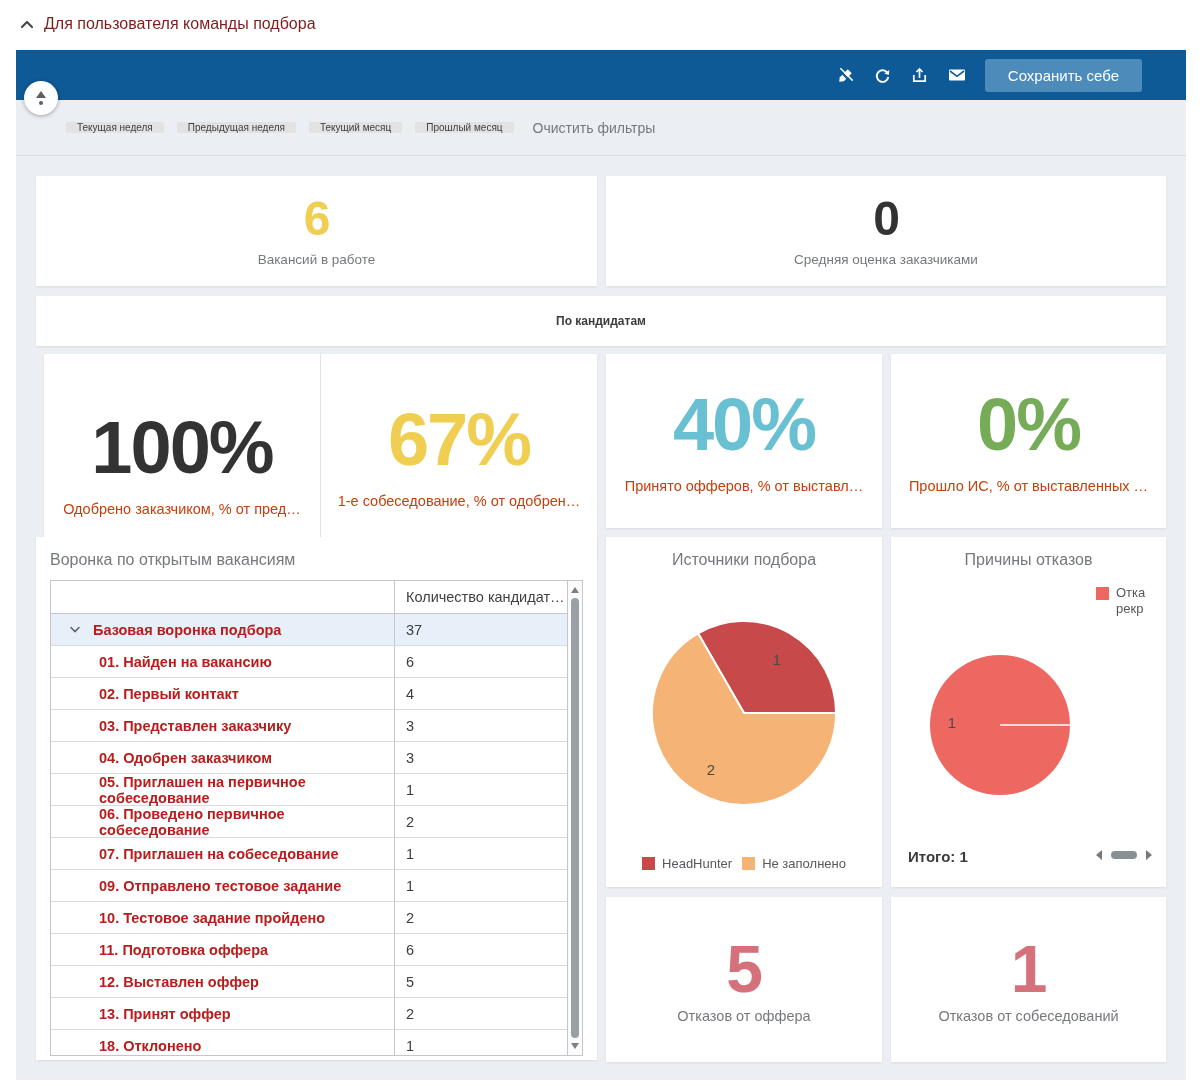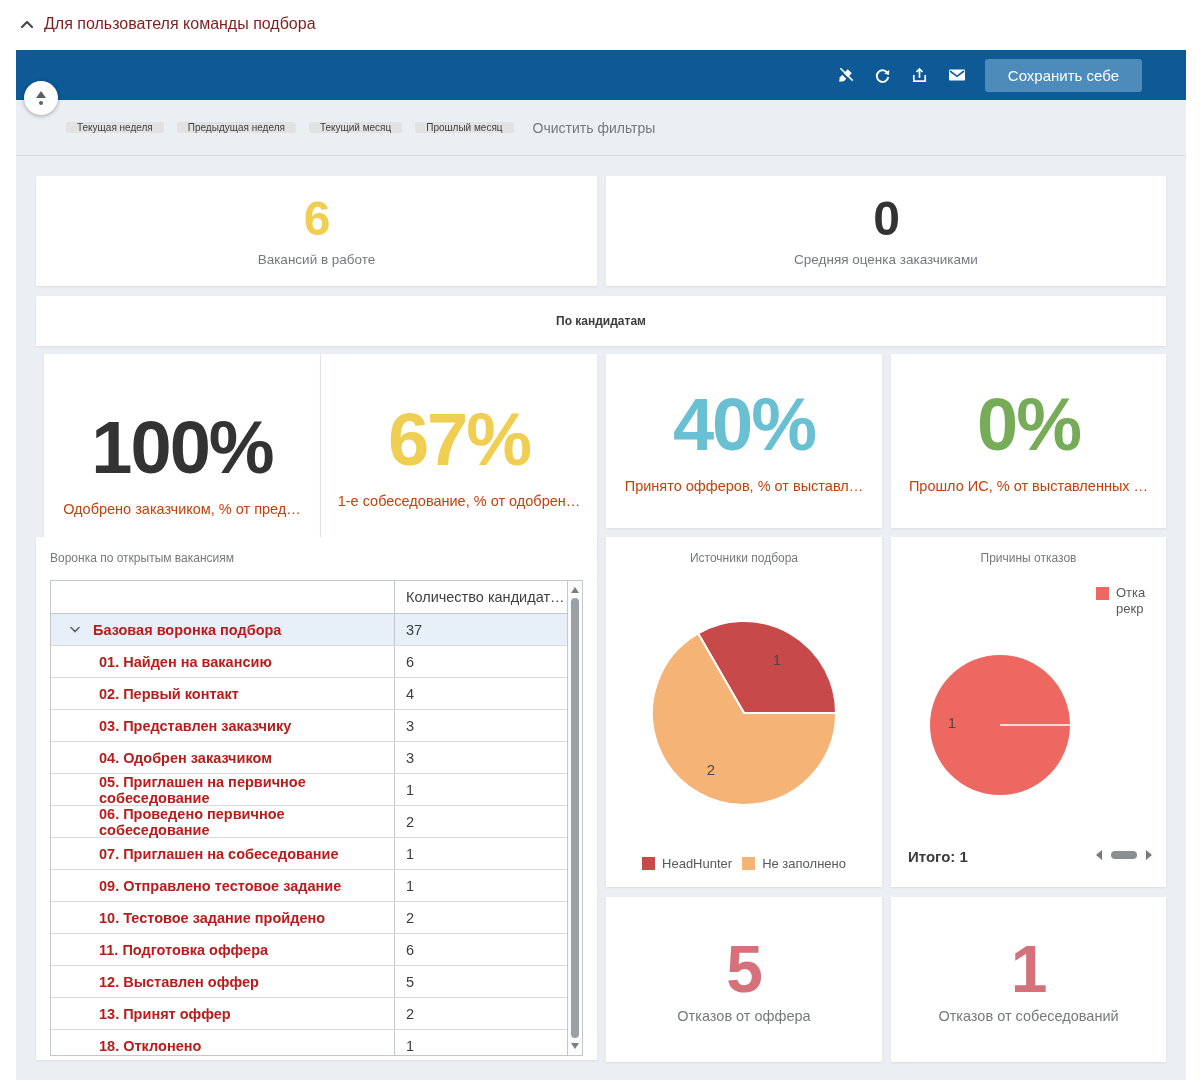--- a/index.html
+++ b/index.html
@@ -32,21 +32,21 @@
   .kpi{display:flex;flex-direction:column;align-items:center;justify-content:center}
   .kpi .num{font-size:48px;font-weight:bold;letter-spacing:-1px;line-height:1}
   .kpi .lbl{font-size:13.5px;color:#75787d;margin-top:9px}
   .band{display:flex;align-items:center;justify-content:center;font-size:12px;font-weight:bold;color:#3c3c3c}
   .pct{display:flex;flex-direction:column;align-items:center;justify-content:center}
   .pct .num{font-size:74px;font-weight:bold;letter-spacing:-2px;line-height:1}
   .pct .lbl{font-size:14.5px;color:#c2410c;margin-top:16px;white-space:nowrap}
   .kpi-b .num{font-size:66px}
   .kpi-b .lbl{font-size:14.5px;margin-top:6px}
 
-  .card-title{position:absolute;left:14px;top:14px;font-size:12px;color:#75787d}
+  .card-title{position:absolute;left:14px;top:14px;font-size:16px;color:#75787d}
   .card-title.centered{left:0;width:100%;text-align:center}
 
   .tbl{position:absolute;left:14px;top:43px;width:533px;height:476px;border:1px solid #c3c6ca;background:#fff;display:flex;overflow:hidden}
   .tbl-main{flex:1;overflow:hidden}
   .trow{height:32px;display:flex;align-items:stretch;border-bottom:1px solid #dadada;font-size:14.5px}
   .trow.thead{height:33px;border-bottom:1px solid #c3c6ca}
   .cell{display:flex;align-items:center}
   .cell.name{flex:1;padding-left:48px;font-weight:bold;color:#b91c1c}
   .cell.name.hdr{font-weight:normal;padding-left:10px}
   .cell.val{width:173px;border-left:1px solid #c3c6ca;padding-left:11px;color:#3c3c3c;font-weight:normal}

